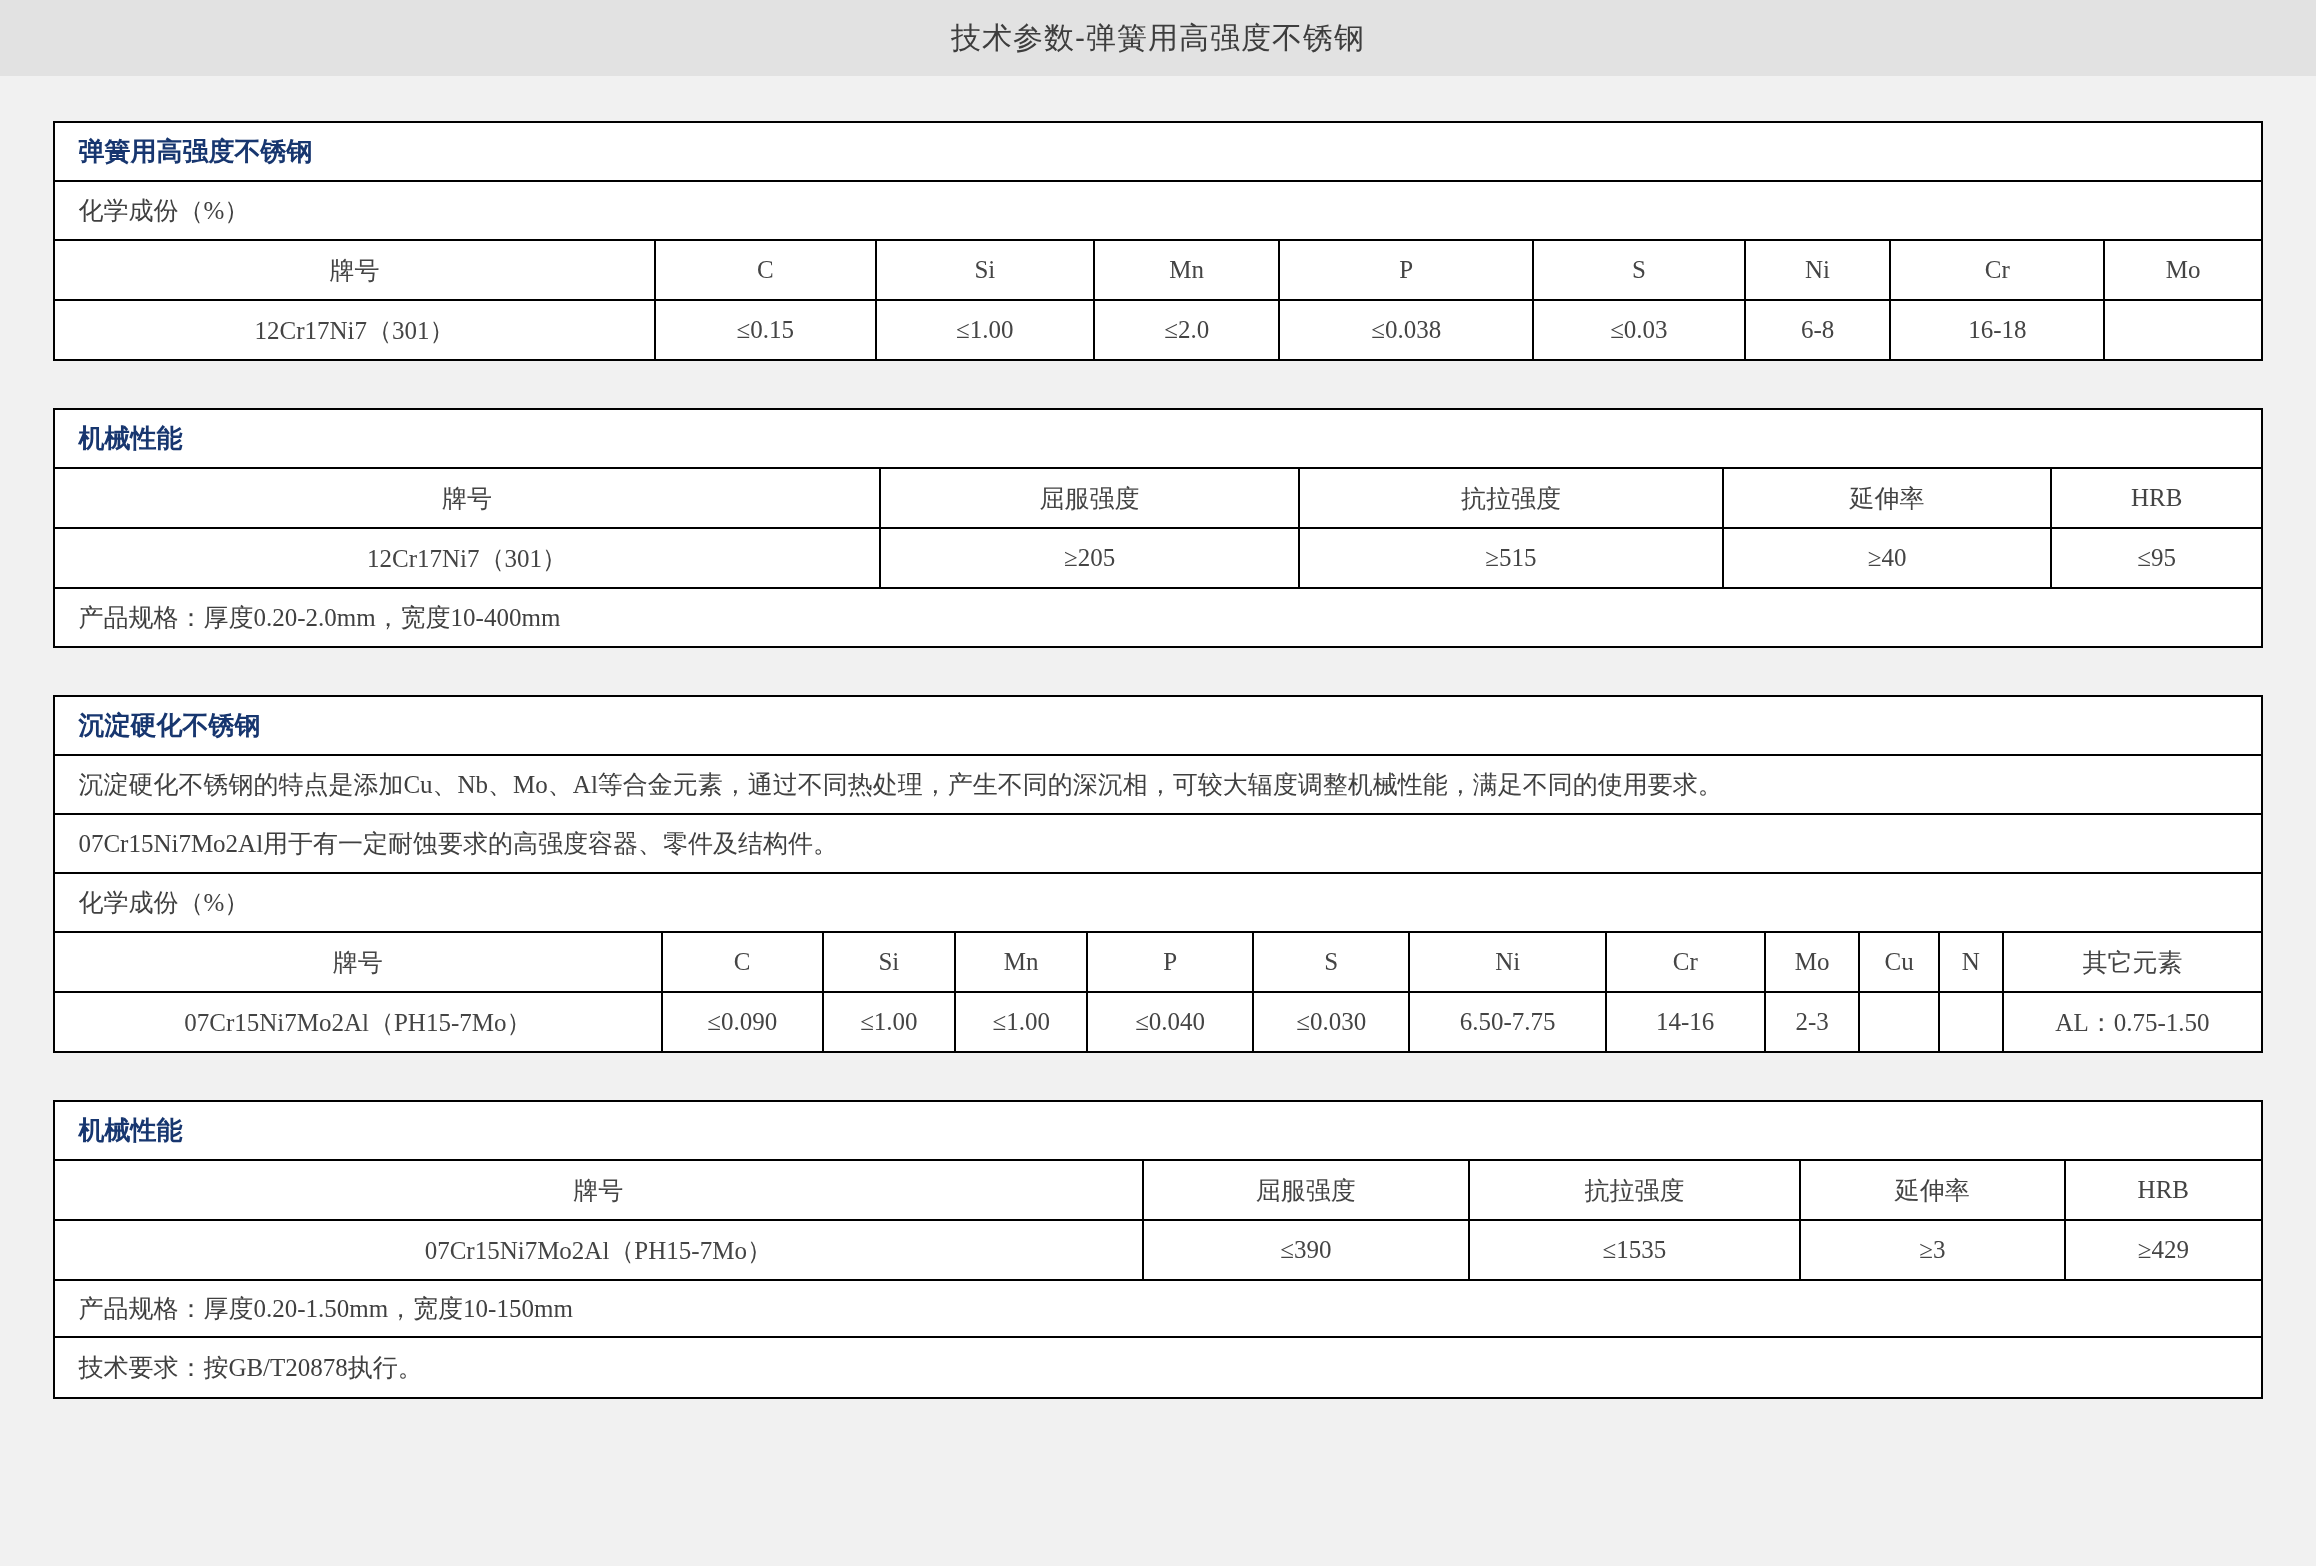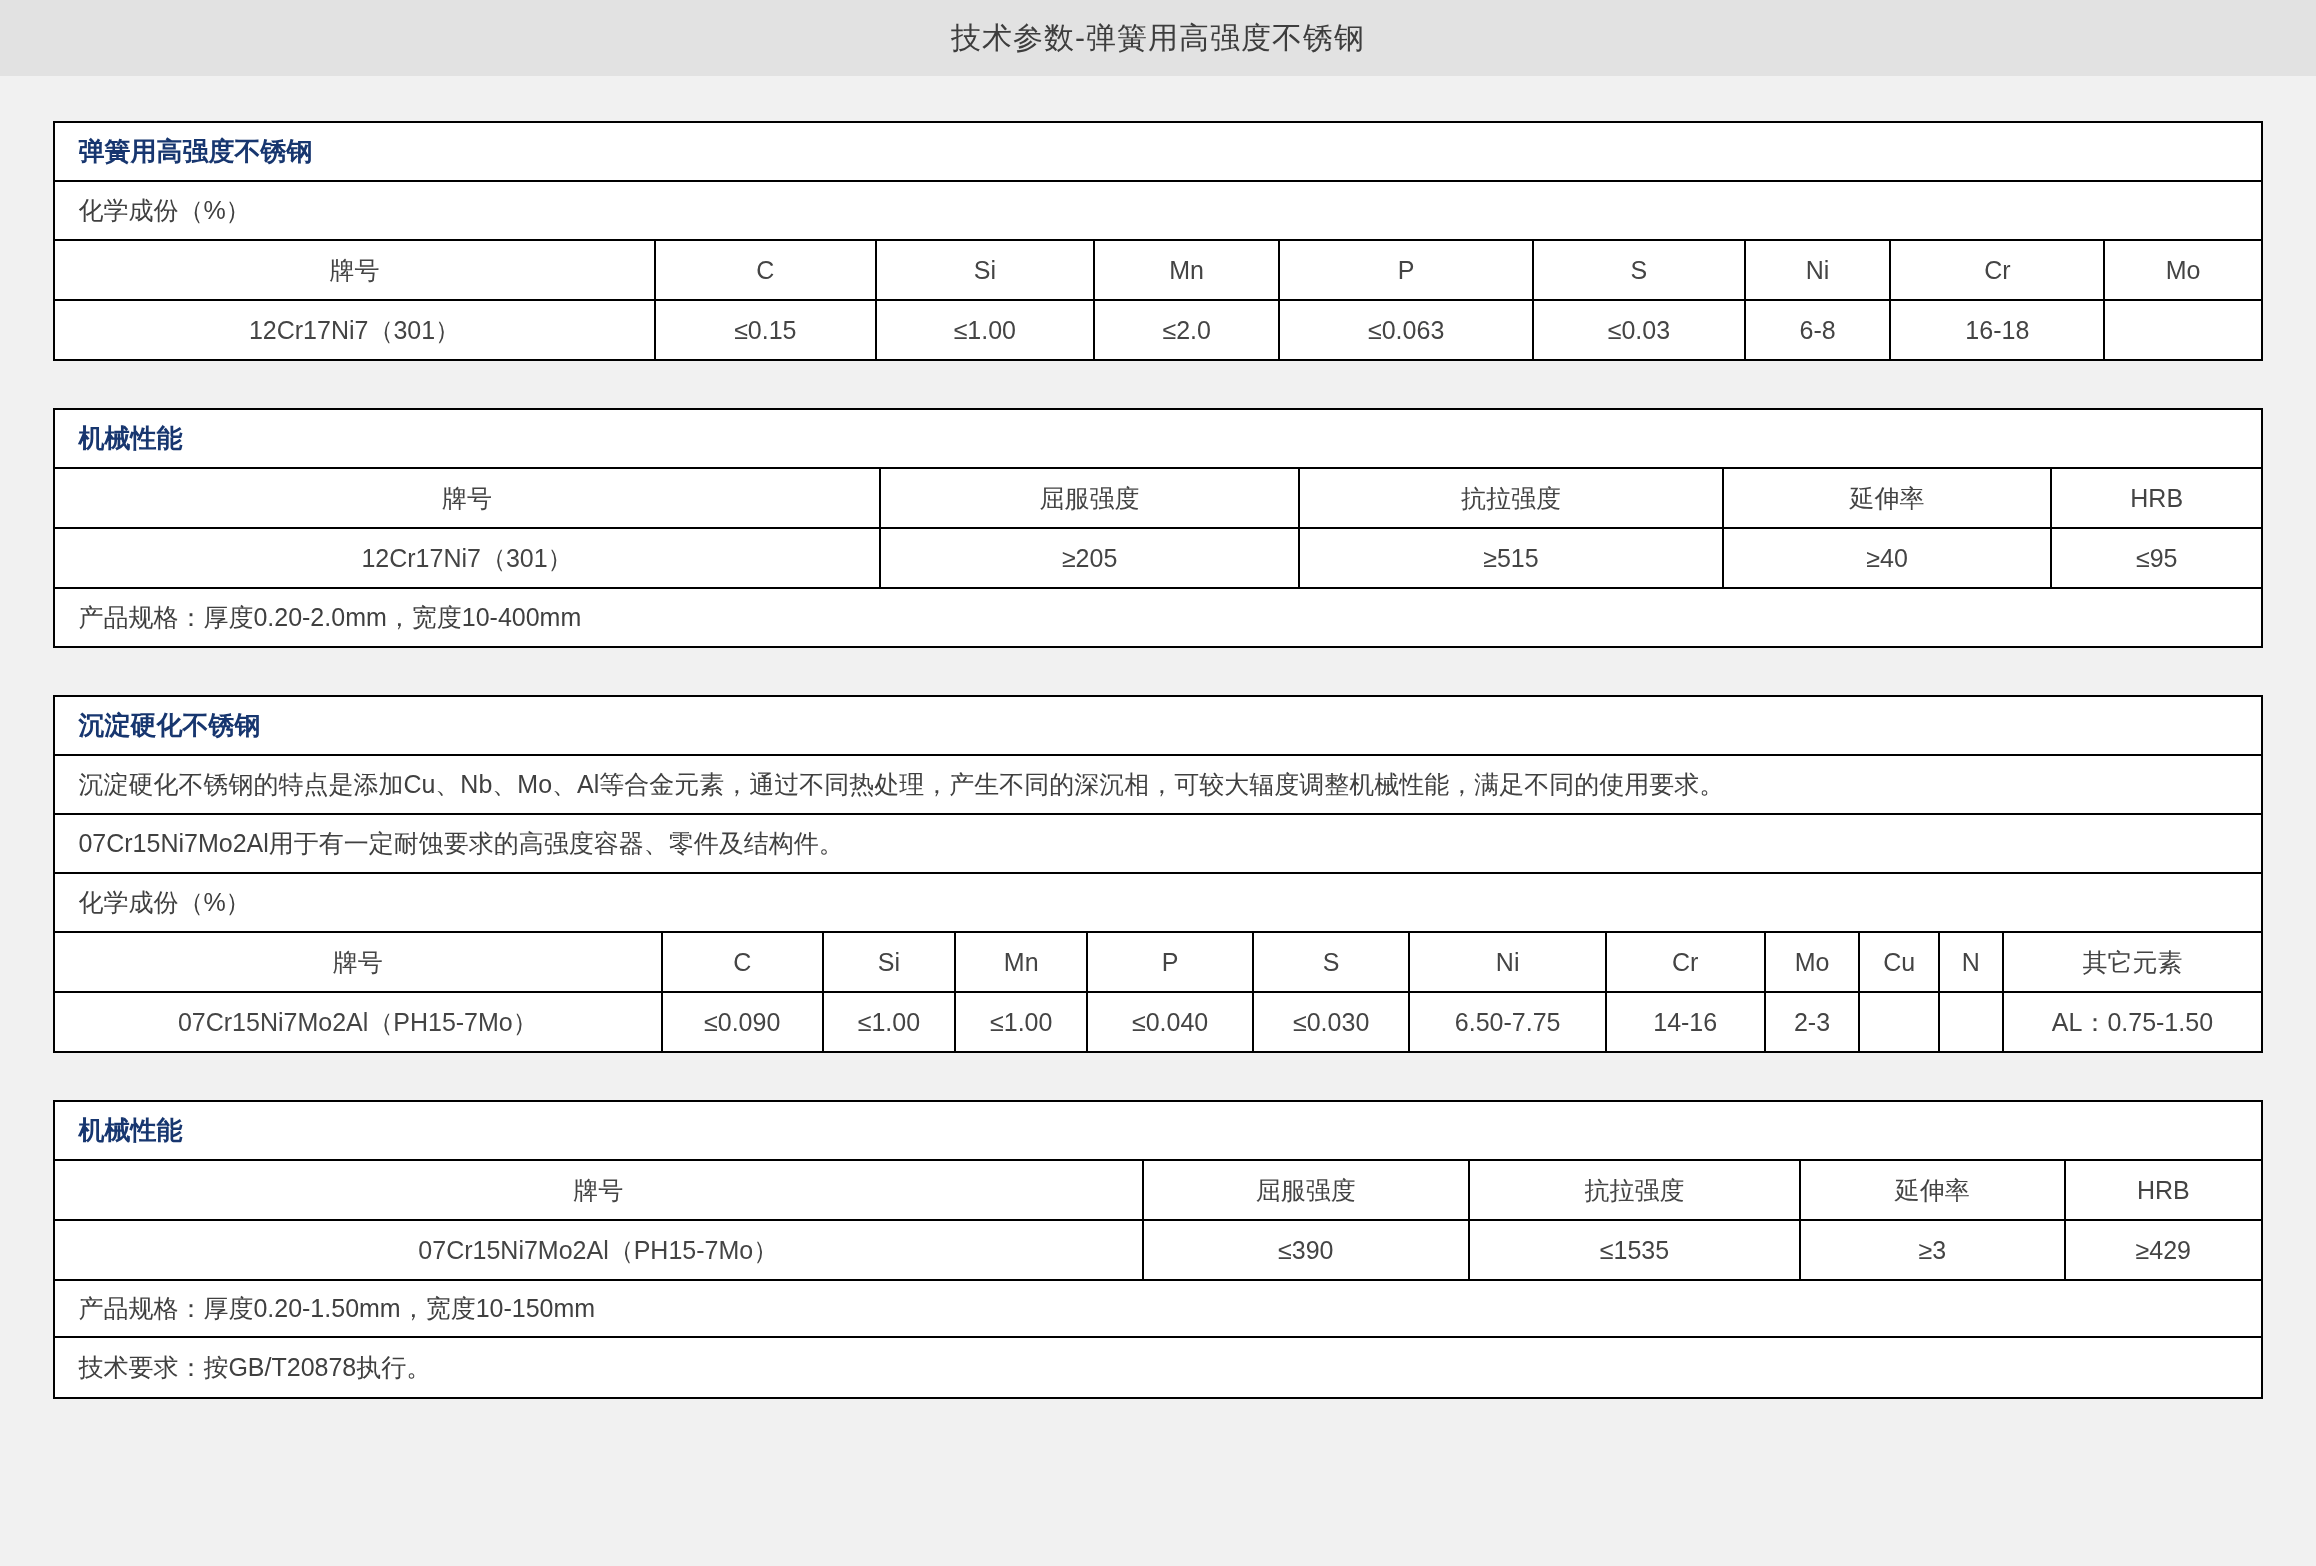--- a/index.html
+++ b/index.html
@@ -13,21 +13,21 @@
   }
   .header-bar {
     width:100%; height:76px;
     background:#e2e2e2;
     display:flex; align-items:center; justify-content:center;
   }
   .page-title {
     font-size:30px; font-weight:normal; color:#3d3d3d;
     letter-spacing:1px;
   }
-  .content { padding:45px 53px 0 53px; }
+  .content { padding:45px 53px 0 53px;font-family:Liberation Serif, serif; }
   .panel {
     background:#ffffff;
     border:2.9px solid #000000;
     margin-bottom:47px;
   }
   .row {
     min-height:59px;
     border-bottom:2.9px solid #000000;
     display:flex; align-items:center;
     padding:0 23.4px;
@@ -94,21 +94,21 @@
           <td>S</td>
           <td>Ni</td>
           <td>Cr</td>
           <td>Mo</td>
         </tr>
         <tr>
           <td>12Cr17Ni7（301）</td>
           <td>≤0.15</td>
           <td>≤1.00</td>
           <td>≤2.0</td>
-          <td>≤0.063</td>
+          <td>≤0.038</td>
           <td>≤0.03</td>
           <td>6-8</td>
           <td>16-18</td>
           <td></td>
         </tr>
       </tbody>
     </table>
   </section>
 
   <section class="panel">

